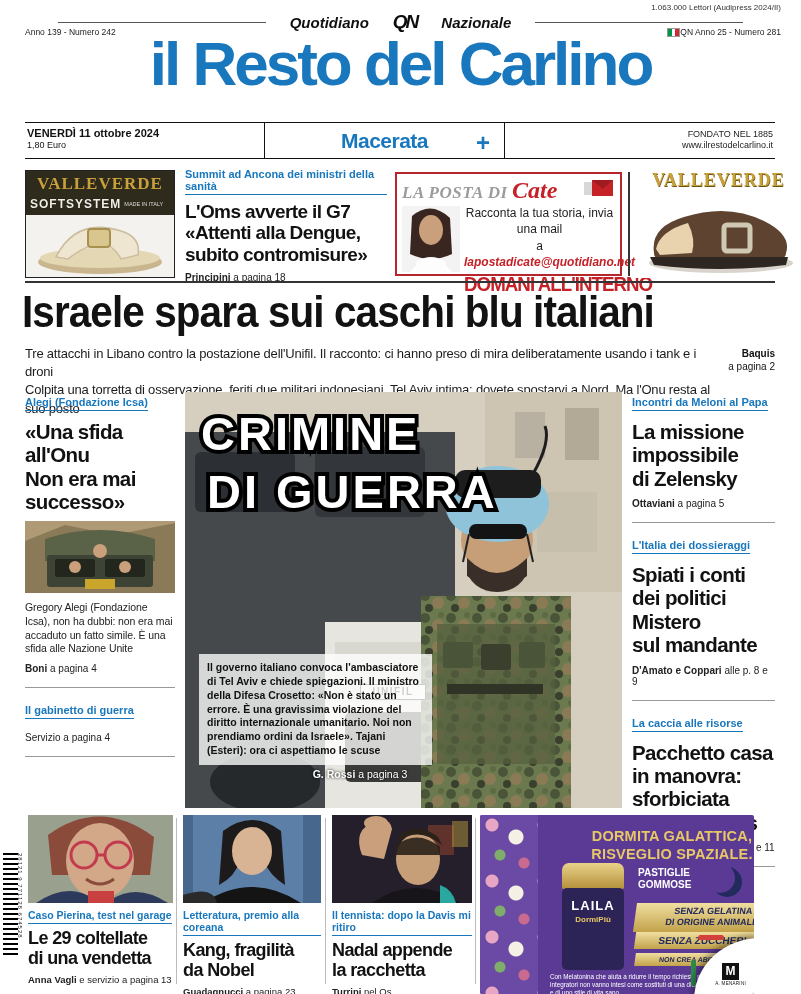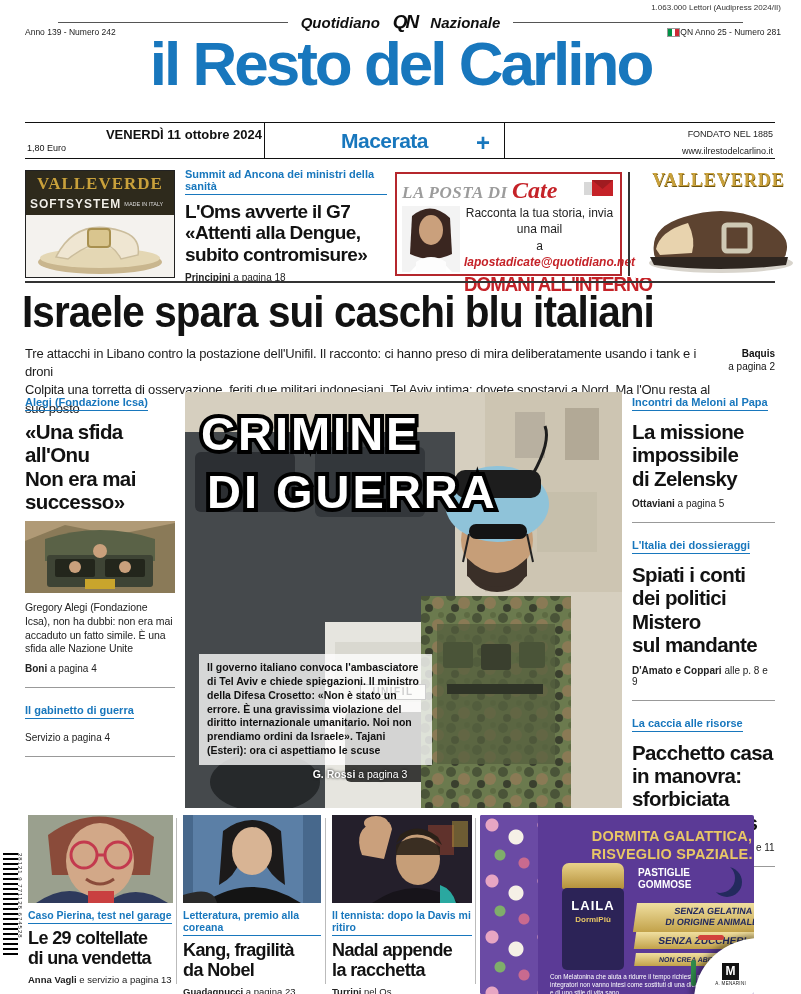--- a/index.html
+++ b/index.html
@@ -6,47 +6,47 @@
     --masthead_blue:#1877bd; --kicker_blue:#1877bd; --accent_red:#c52228;
     --gold:#c9a13b; --ad_purple:#5b3a96; --headline_black:#121212;
   }
   *{margin:0;padding:0;box-sizing:border-box;}
   html,body{margin:0;padding:0;}
   body{font-family:"Liberation Sans",sans-serif;background:#fff;width:801px;}
   .page{position:relative;width:801px;height:994px;background:#fff;color:#111;overflow:hidden;}
 
   
   .audience{position:absolute;top:3px;right:20px;font-size:8px;color:#333;}
-  .brandrow{position:absolute;top:11px;left:58px;right:58px;display:flex;align-items:center;gap:13px;}
+  .brandrow{position:absolute;top:11px;left:58px;right:58px;display:flex;align-items:center;gap:24px;}
   .brandrow .hline{flex:1;border-top:1.5px solid #555;}
   .brand-q{font-size:15px;font-weight:bold;font-style:italic;color:#111;}
   .qn-logo{font-size:19px;font-weight:bold;letter-spacing:-2px;color:#0d0d0d;font-style:italic;}
   .issue-left{position:absolute;top:27px;left:25px;font-size:8.5px;color:#222;}
   .issue-right{position:absolute;top:27px;right:20px;font-size:8.5px;color:#222;display:flex;align-items:center;}
   .flag{width:13px;height:9px;display:inline-block;border:0.5px solid #999;
     background:linear-gradient(to right,#009246 0 33%,#fff 33% 66%,#ce2b37 66% 100%);}
 
   
   .masthead-title{position:absolute;top:33px;left:0;width:100%;text-align:center;
     font-size:62px;font-weight:bold;letter-spacing:-3px;color:var(--masthead_blue,#1877bd);line-height:1;}
 
   
   .datestrip{position:absolute;top:122px;left:25px;width:750px;height:37px;
     border-top:1.5px solid #111;border-bottom:1.5px solid #111;display:flex;}
   .cell{height:100%;position:relative;}
   .cell-date{width:240px;border-right:1.5px solid #111;padding:4px 2px 0 2px;}
-  .date-main{font-size:13px;font-weight:bold;text-align:right;}
+  .date-main{font-size:11px;font-weight:bold;}
   .date-price{font-size:9px;margin-top:1px;}
   .cell-ed{width:240px;border-right:1.5px solid #111;display:flex;align-items:center;justify-content:center;}
   .edition{color:var(--masthead_blue,#1877bd);font-weight:bold;font-size:21px;letter-spacing:-0.5px;}
   .ed-plus{position:absolute;right:14px;top:6px;color:var(--masthead_blue,#1877bd);font-weight:bold;font-size:24px;}
   .cell-gap{width:80px;}
   .cell-founded{flex:1;text-align:right;padding:6px 2px 0 0;}
   .founded{font-size:9px;color:#222;}
-  .site{font-size:9px;color:#222;margin-top:7px;}
+  .site{font-size:9px;color:#222;margin-top:1px;}
 
   .weekendbox{position:absolute;left:505px;top:95px;width:80px;height:65px;background:#fff;
     border:1.5px solid #111;z-index:6;}
   .wk-band{background:var(--accent_red,#c52228);text-align:center;padding:3px 0 2px 0;
     font-family:"Liberation Serif",serif;font-weight:bold;font-size:12px;letter-spacing:0;}
   .wk-qn{color:#26090b;}
   .wk-w{color:#fff;}
   .wk-kicker{color:var(--accent_red,#c52228);font-weight:bold;font-size:9.5px;padding:3px 5px 0 5px;}
   .wk-name{font-weight:bold;font-size:11px;line-height:1.2;padding:1px 5px 0 5px;}
 

